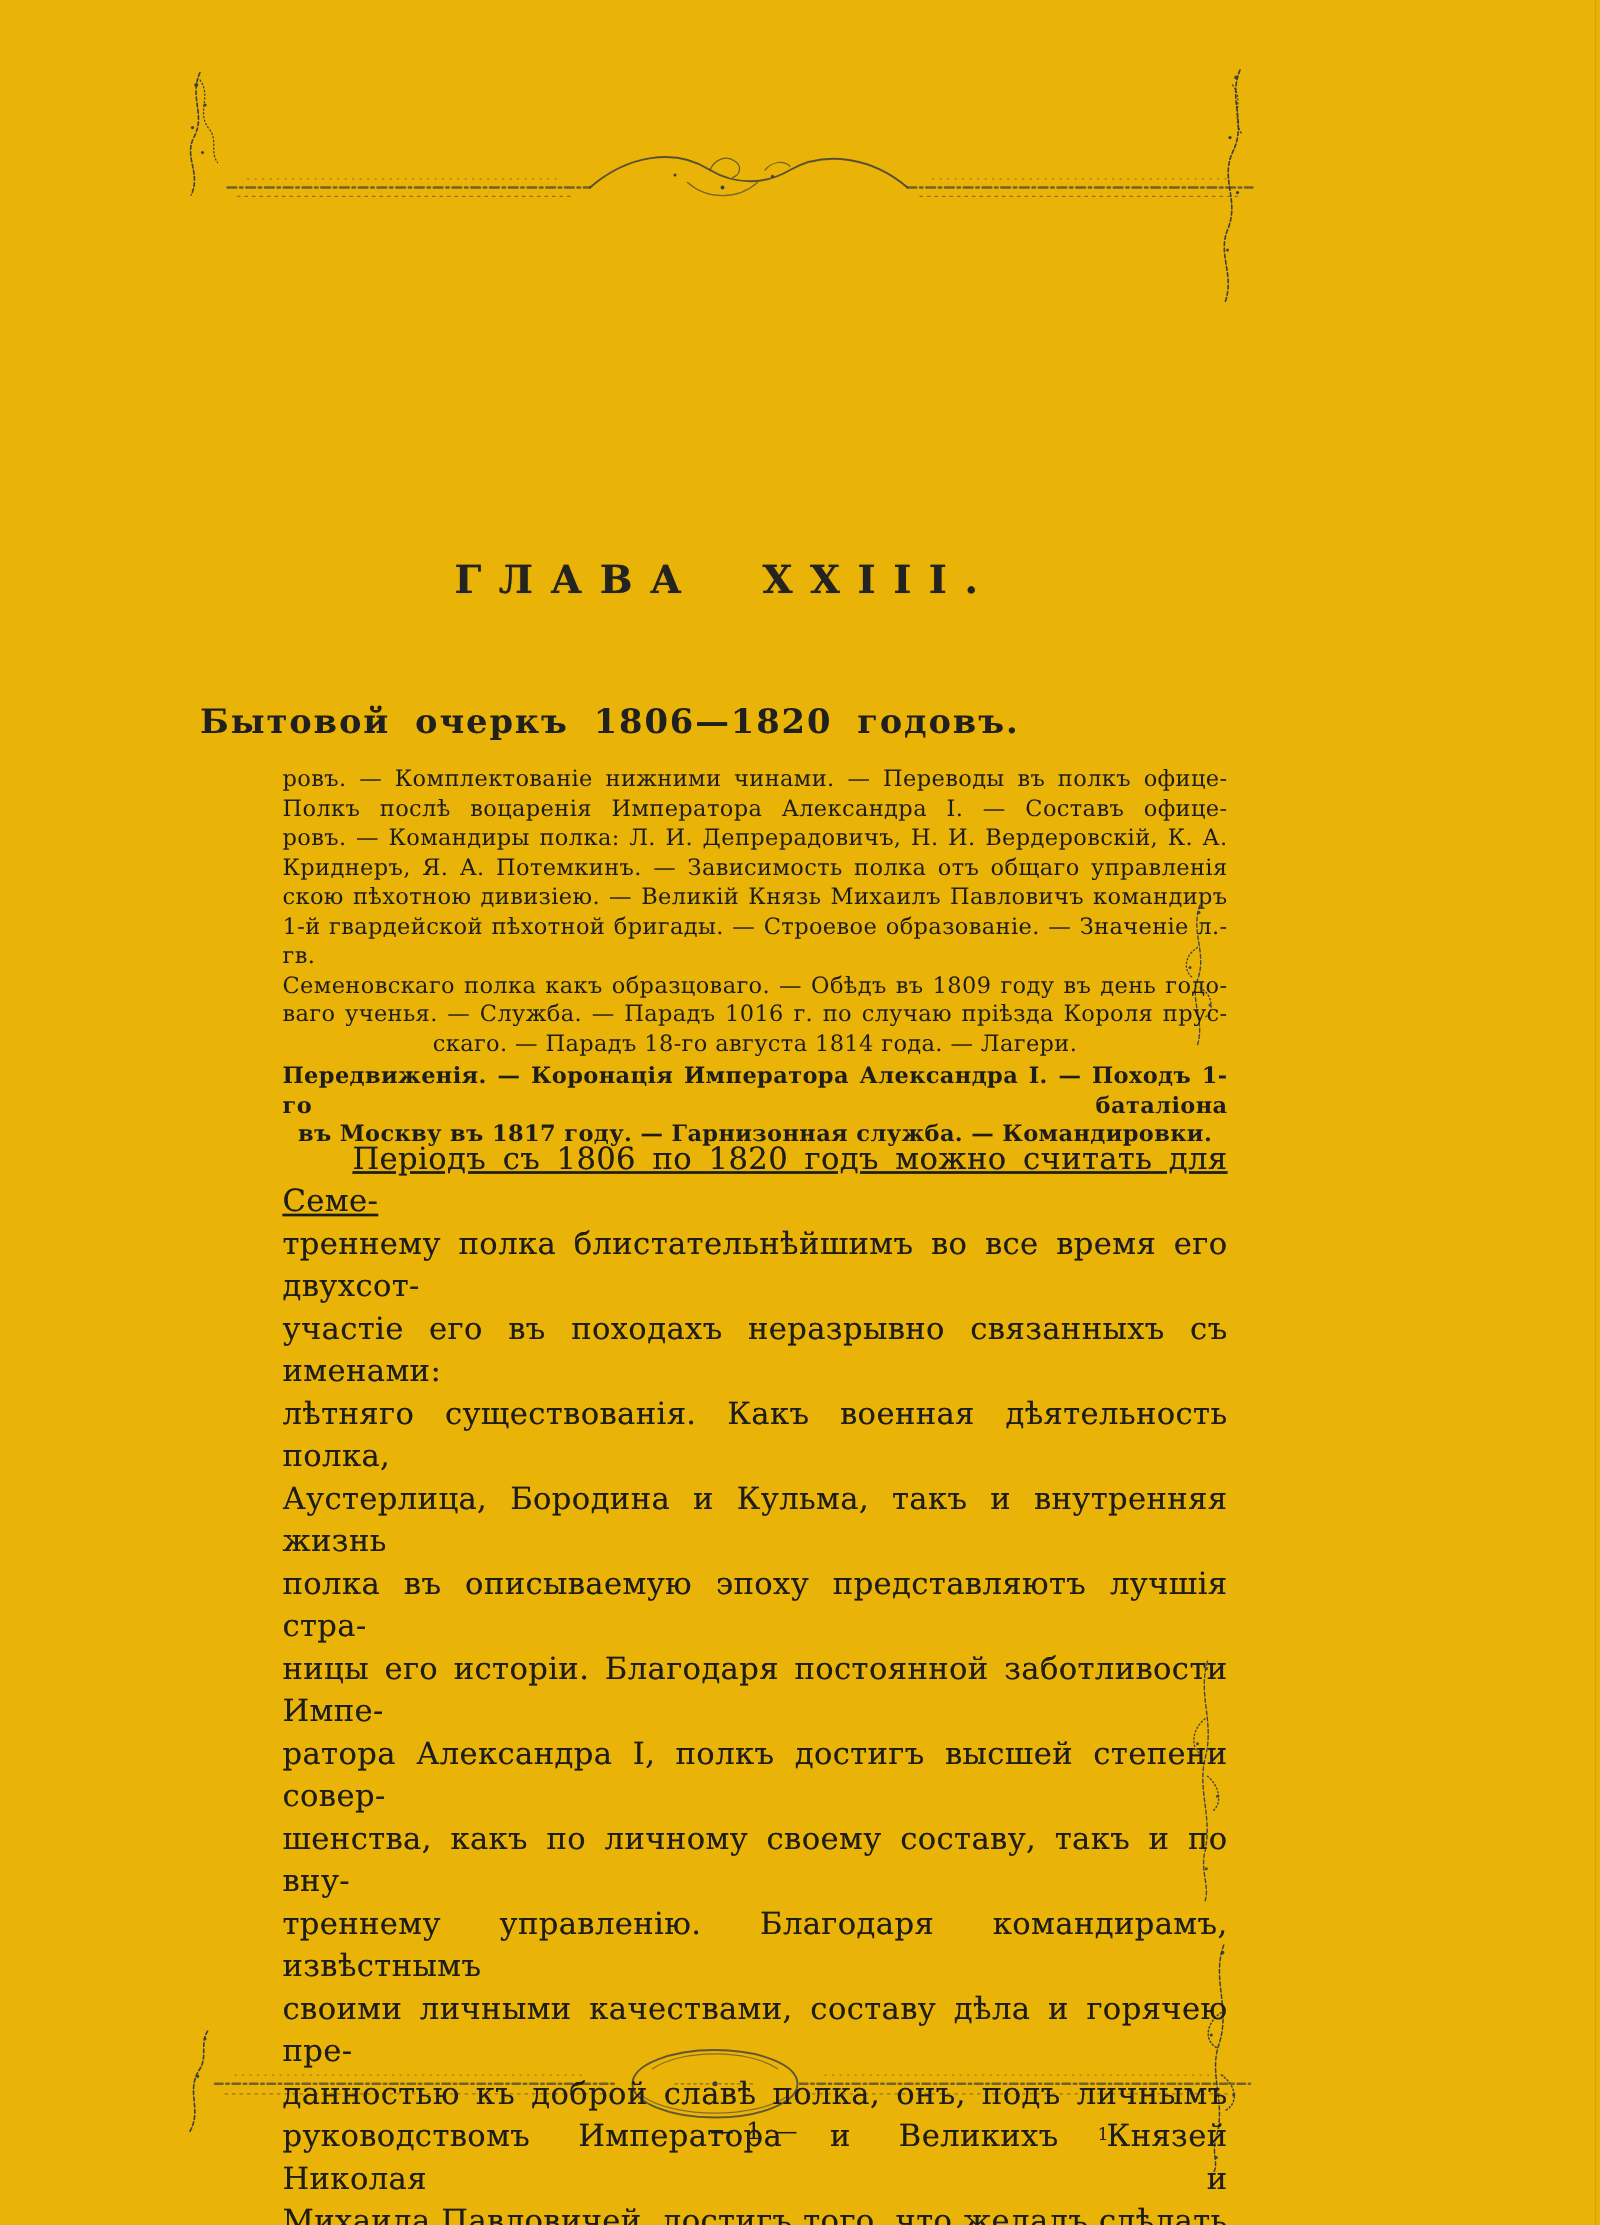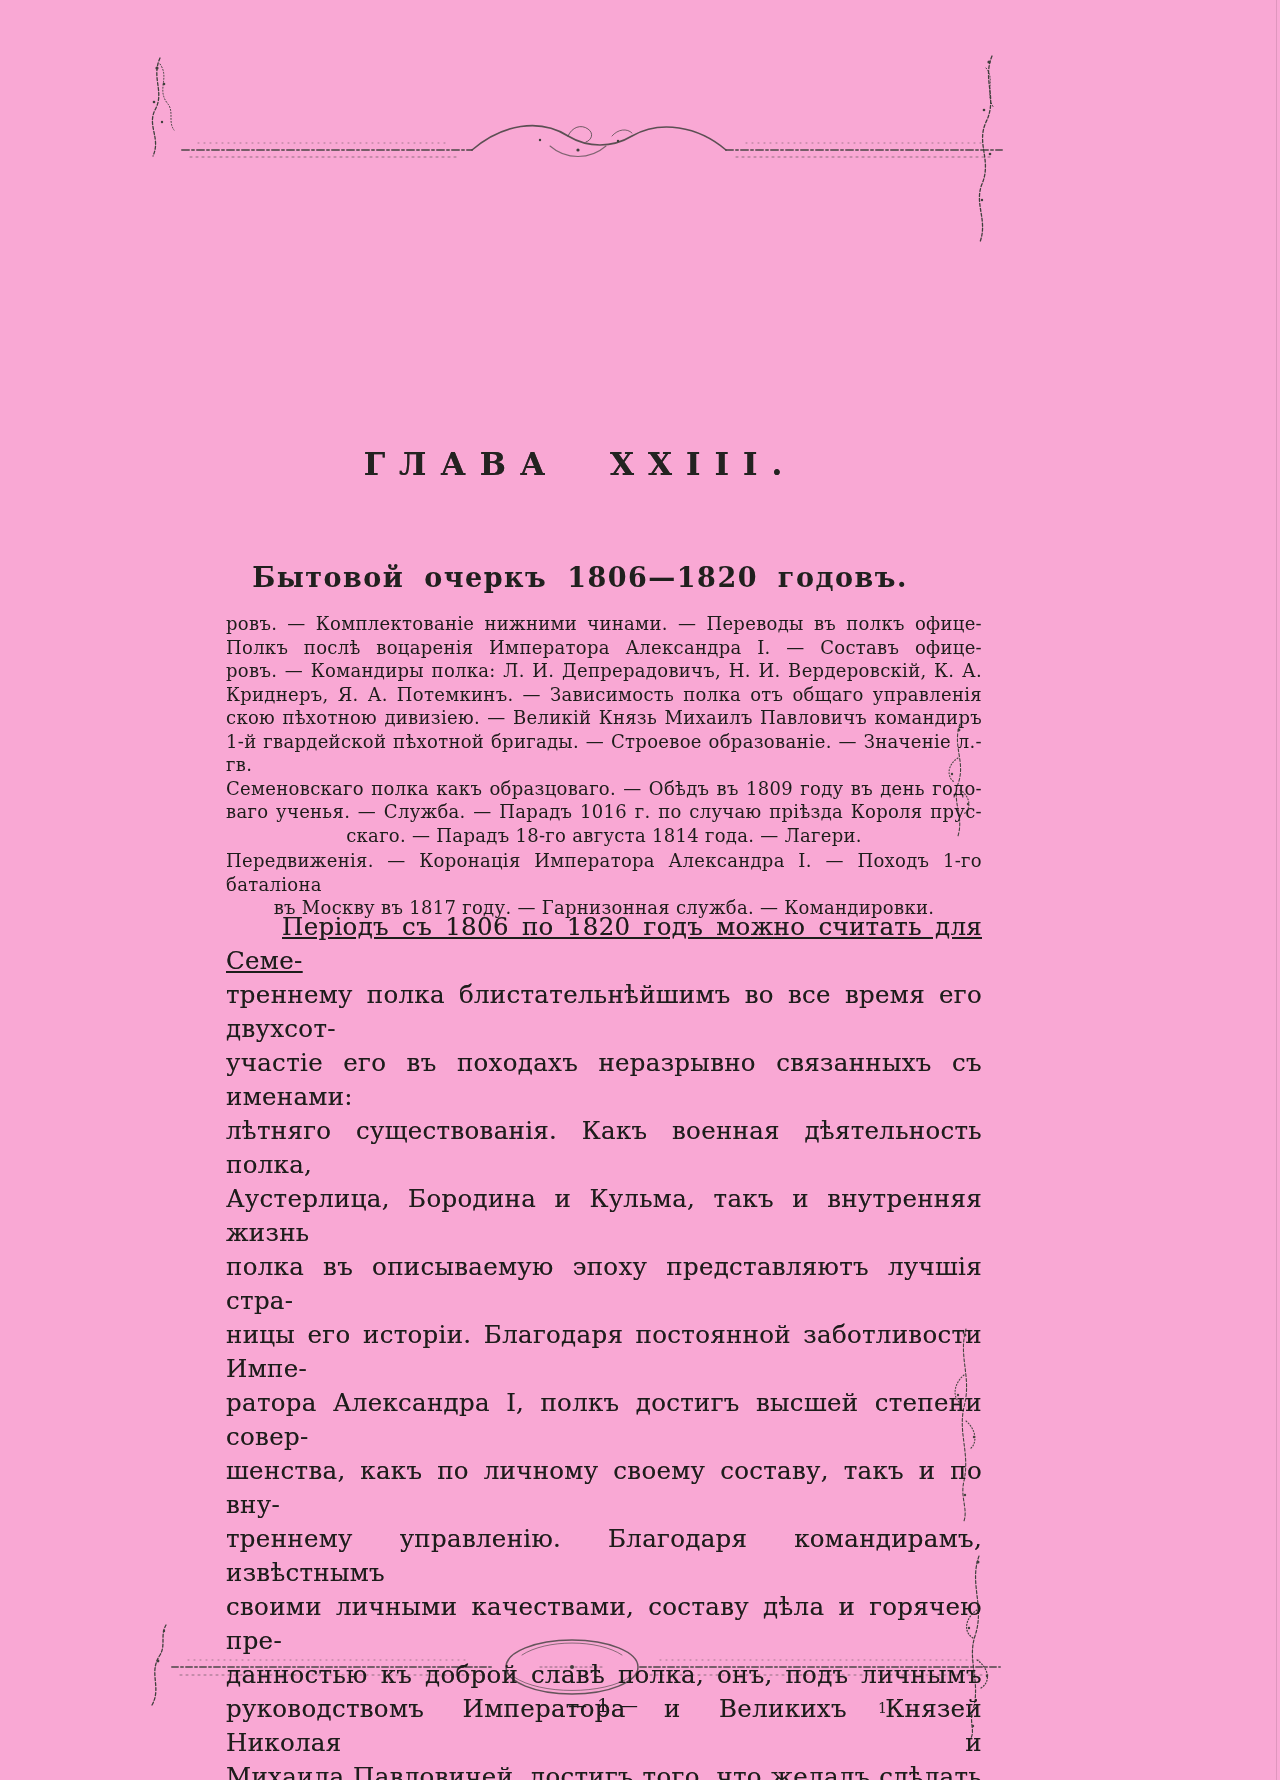--- a/index.html
+++ b/index.html
@@ -1,19 +1,19 @@
 <!DOCTYPE html>
 <html><head>
 <meta charset="utf-8">
 <style>
   html,body { margin:0; padding:0; background:#ffffff; }
   .page {
     position:relative;
     width:1280px; height:1780px;
-    background:#f9a8d4;
+    background:#eab308;
     font-family:"DejaVu Serif", serif;
     color:#1d1d1b;
     overflow:hidden;
   }
   
   .page::after{
     content:""; position:absolute; right:3px; top:0; bottom:0; width:1px;
     background:rgba(0,0,0,.10);
   }
   .ornament { position:absolute; pointer-events:none; }
@@ -21,28 +21,28 @@
   .chapter-title{
     position:absolute; left:160px; top:446px; width:840px;
     text-align:center;
     font-size:31px; font-weight:bold;
     letter-spacing:14px; word-spacing:26px;
     color:#232321;
     text-shadow:0 0 .6px rgba(0,0,0,.55);
   }
   .subtitle{
     position:absolute; left:160px; top:562px; width:840px;
-    text-align:center;
+    text-align:left;
     font-size:27px; font-weight:bold;
     letter-spacing:1.5px; word-spacing:9px;
     color:#20201e;
   }
   .summary{ position:absolute; left:226px; width:756px; }
   .summary-1{ top:612px; }
-  .summary-2{ top:849px; }
+  .summary-2{ top:849px;font-weight:bold; }
   .s-line{
     font-size:18px; line-height:23.5px;
     text-align:justify; text-align-last:justify;
     letter-spacing:.3px;
     white-space:normal;
   }
   .summary-1 .s-line:last-child,
   .summary-2 .s-line:last-child{
     text-align:center; text-align-last:center;
   }

